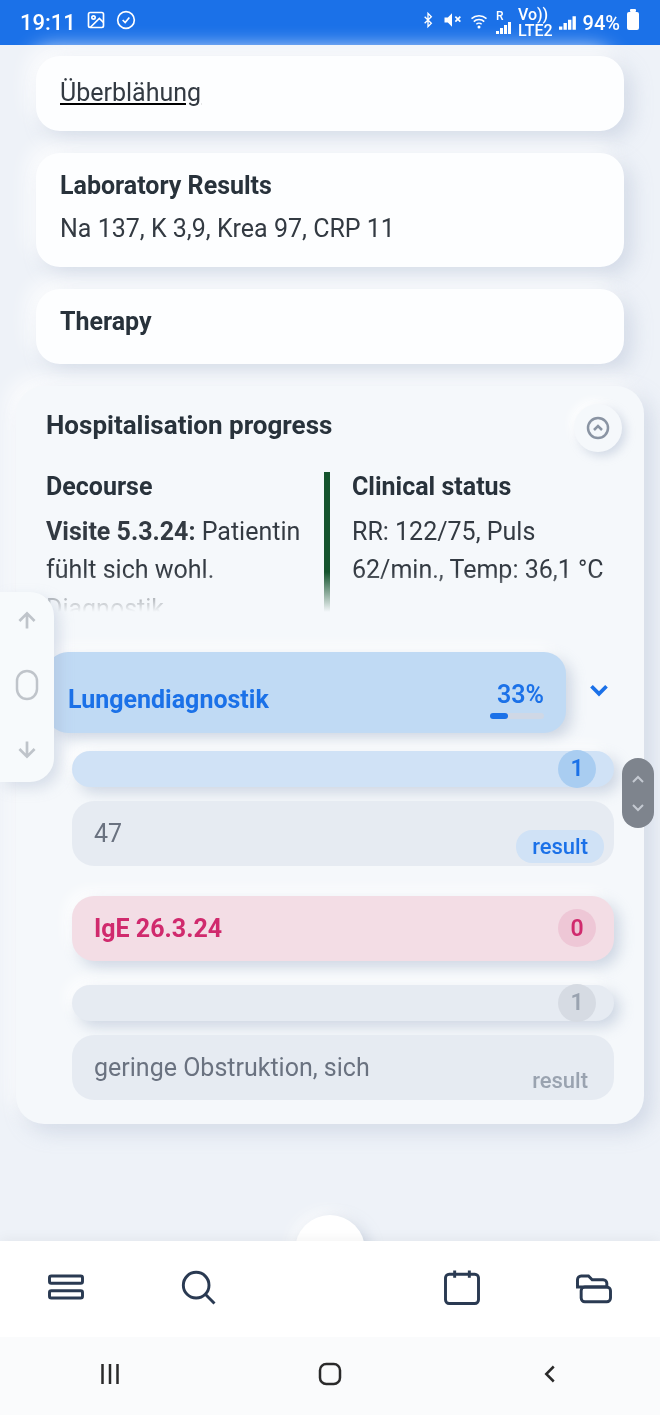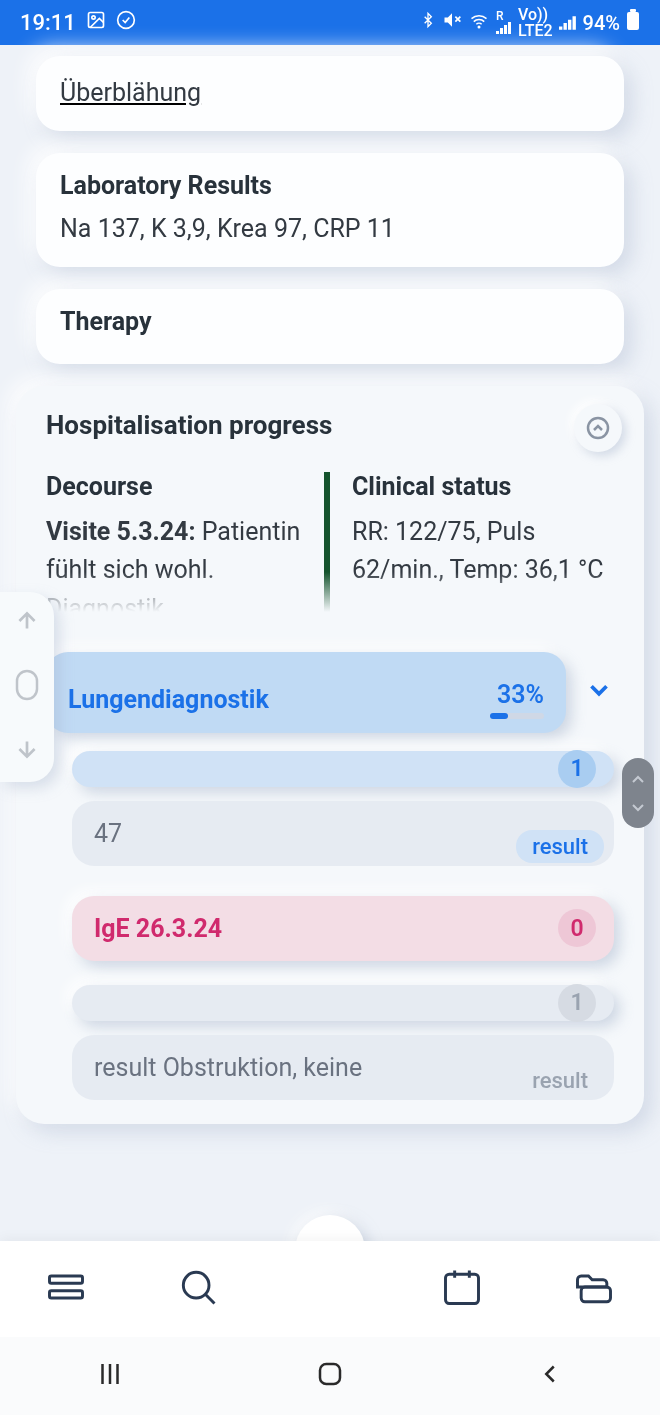--- a/index.html
+++ b/index.html
@@ -245,21 +245,21 @@
     <div class="item item-red">
       <span class="item-title">IgE 26.3.24</span>
       <span class="count-badge cb-red">0</span>
     </div>
 
     <div class="item item-grey" style="margin-top:24px;">
       <span class="count-badge cb-grey">1</span>
     </div>
     <div class="result-body" style="margin-bottom:4px;">
       <span class="result-tag grey">result</span>
-      <span>result Obstruktion, keine</span>
+      <span>geringe Obstruktion, sich</span>
     </div>
 
   </div>
 </div>
 
 <div class="side-nav">
   <span><svg width="26" height="26" viewBox="0 0 24 24" fill="none" stroke="#5a6270" stroke-width="2.5">
         <path d="M12 19V5M5 12l7-7 7 7"></path>
       </svg></span>
   <span><svg width="26" height="34" viewBox="0 0 26 34" fill="none" stroke="#5a6270" stroke-width="2.5">

